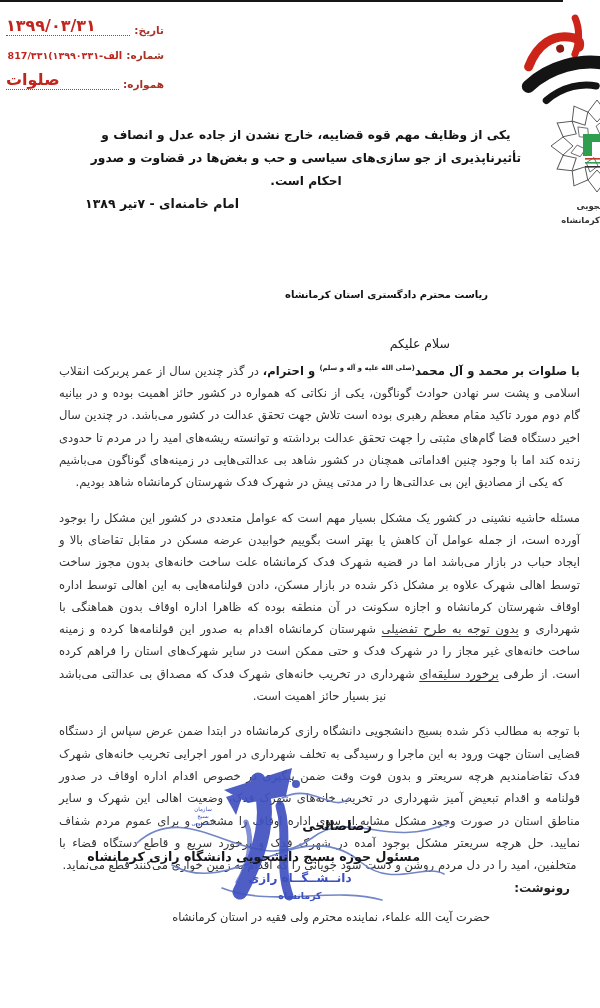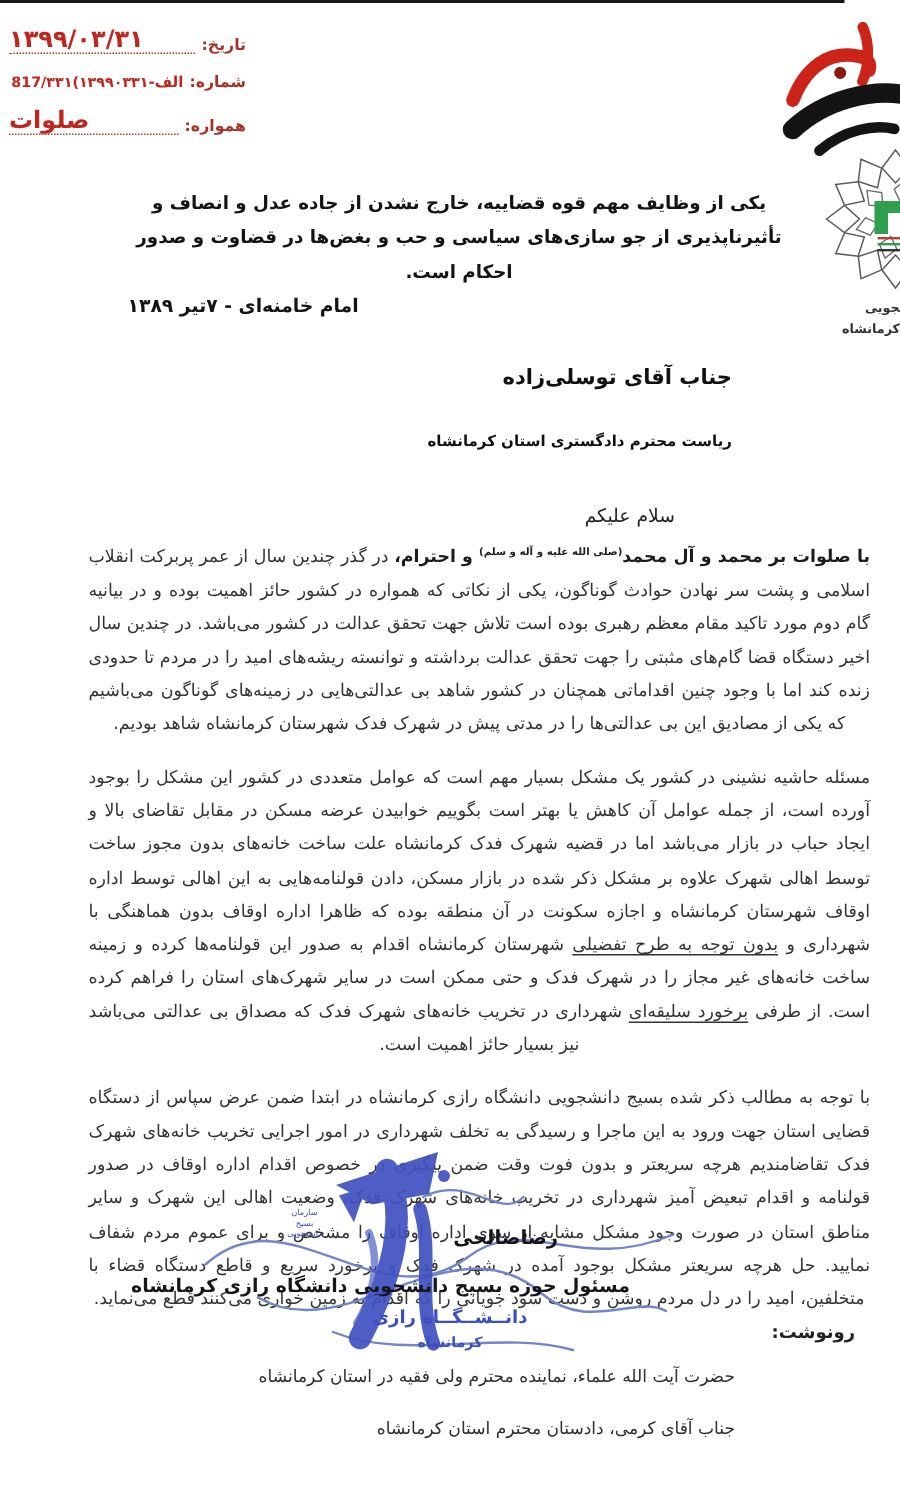--- a/index.html
+++ b/index.html
@@ -129,21 +129,20 @@
       <path d="M-14,-12 h22 v8 h-13 v14 h-9 z" fill="#2f9e4f"></path>
       <rect x="10" y="-10" width="6" height="18" fill="#1b8a8f"></rect>
       <rect x="-12" y="12" width="24" height="1.6" fill="#c0392b"></rect>
       <rect x="-12" y="16" width="24" height="1.6" fill="#2f9e4f"></rect>
       <rect x="-12" y="20" width="24" height="1.6" fill="#333333"></rect>
     </g>
   </svg>
   <div class="abs emb-cap1">بسیج دانشجویی</div>
   <div class="abs emb-cap2">دانشگاه رازی کرمانشاه</div>
 
-  <div class="abs addr-name">جناب آقای توسلی‌زاده</div>
   <div class="abs addr-title">ریاست محترم دادگستری استان کرمانشاه</div>
   <div class="abs salutation">سلام علیکم</div>
 
   <div class="abs bodytext">
     <p><span class="b">با صلوات بر محمد و آل محمد</span><sup class="hon">(صلی الله علیه و آله و سلم)</sup><span class="b"> و احترام،</span><span> در گذر چندین سال از عمر پربرکت انقلاب اسلامی و پشت سر نهادن حوادث گوناگون، یکی از نکاتی که همواره در کشور حائز اهمیت بوده و در بیانیه گام دوم مورد تاکید مقام معظم رهبری بوده است تلاش جهت تحقق عدالت در کشور می‌باشد. در چندین سال اخیر دستگاه قضا گام‌های مثبتی را جهت تحقق عدالت برداشته و توانسته ریشه‌های امید را در مردم تا حدودی زنده کند اما با وجود چنین اقداماتی همچنان در کشور شاهد بی عدالتی‌هایی در زمینه‌های گوناگون می‌باشیم که یکی از مصادیق این بی عدالتی‌ها را در مدتی پیش در شهرک فدک شهرستان کرمانشاه شاهد بودیم.</span></p>
     <p><span>مسئله حاشیه نشینی در کشور یک مشکل بسیار مهم است که عوامل متعددی در کشور این مشکل را بوجود آورده است، از جمله عوامل آن کاهش یا بهتر است بگوییم خوابیدن عرضه مسکن در مقابل تقاضای بالا و ایجاد حباب در بازار می‌باشد اما در قضیه شهرک فدک کرمانشاه علت ساخت خانه‌های بدون مجوز ساخت توسط اهالی شهرک علاوه بر مشکل ذکر شده در بازار مسکن، دادن قولنامه‌هایی به این اهالی توسط اداره اوقاف شهرستان کرمانشاه و اجازه سکونت در آن منطقه بوده که ظاهرا اداره اوقاف بدون هماهنگی با شهرداری و </span><span class="u">بدون توجه به طرح تفضیلی</span><span> شهرستان کرمانشاه اقدام به صدور این قولنامه‌ها کرده و زمینه ساخت خانه‌های غیر مجاز را در شهرک فدک و حتی ممکن است در سایر شهرک‌های استان را فراهم کرده است. از طرفی </span><span class="u">برخورد سلیقه‌ای</span><span> شهرداری در تخریب خانه‌های شهرک فدک که مصداق بی عدالتی می‌باشد نیز بسیار حائز اهمیت است.</span></p>
     <p>با توجه به مطالب ذکر شده بسیج دانشجویی دانشگاه رازی کرمانشاه در ابتدا ضمن عرض سپاس از دستگاه قضایی استان جهت ورود به این ماجرا و رسیدگی به تخلف شهرداری در امور اجرایی تخریب خانه‌های شهرک فدک تقاضامندیم هرچه سریعتر و بدون فوت وقت ضمن پیگیری در خصوص اقدام اداره اوقاف در صدور قولنامه و اقدام تبعیض آمیز شهرداری در تخریب خانه‌های شهرک فدک، وضعیت اهالی این شهرک و سایر مناطق استان در صورت وجود مشکل مشابه از سوی اداره اوقاف را مشخص و برای عموم مردم شفاف نمایید. حل هرچه سریعتر مشکل بوجود آمده در شهرک فدک و برخورد سریع و قاطع دستگاه قضاء با متخلفین، امید را در دل مردم روشن و دست سود جویانی را که اقدام به زمین خواری می‌کنند قطع می‌نماید.</p>
   </div>
 
   <svg class="abs sig-curves" viewBox="0 0 322 150">
@@ -170,16 +169,15 @@
 
   <div class="abs sig-name">رضاصالحی</div>
   <div class="abs sig-title">مسئول حوزه بسیج دانشجویی دانشگاه رازی کرمانشاه</div>
   <div class="abs stamp-t1">دانــشــگــاه رازی</div>
   <div class="abs stamp-t2">کرمانشاه</div>
   <div class="abs stamp-side">سازمان بسیج دانشجویی</div>
 
   <div class="abs cc-label">رونوشت:</div>
   <div class="abs cc-list">
     <div class="cc-item">حضرت آیت الله علماء، نماینده محترم ولی فقیه در استان کرمانشاه</div>
-    <div class="cc-item">جناب آقای کرمی، دادستان محترم استان کرمانشاه</div>
   </div>
 
 </div>
 
 </body></html>

